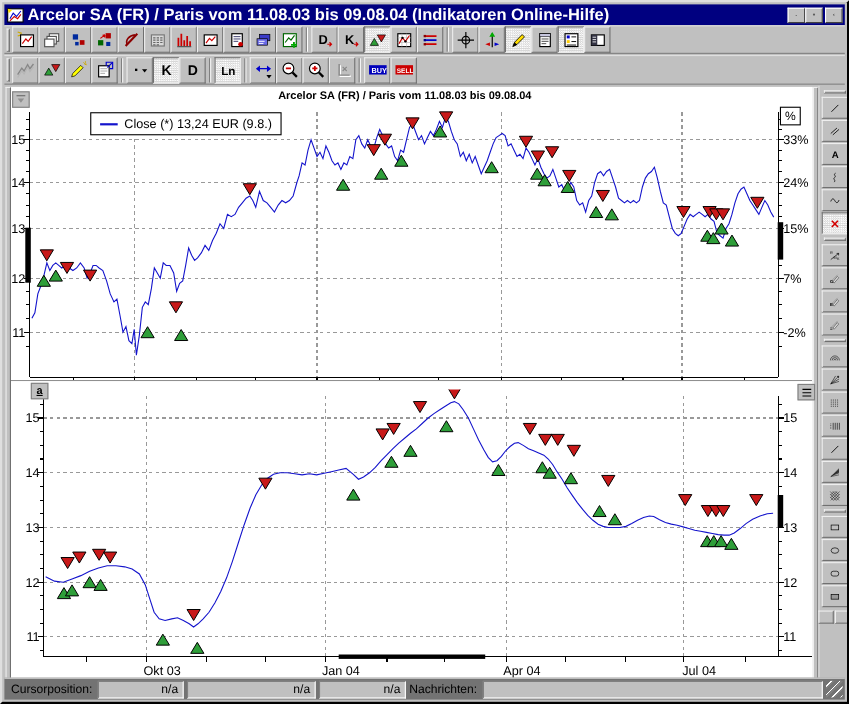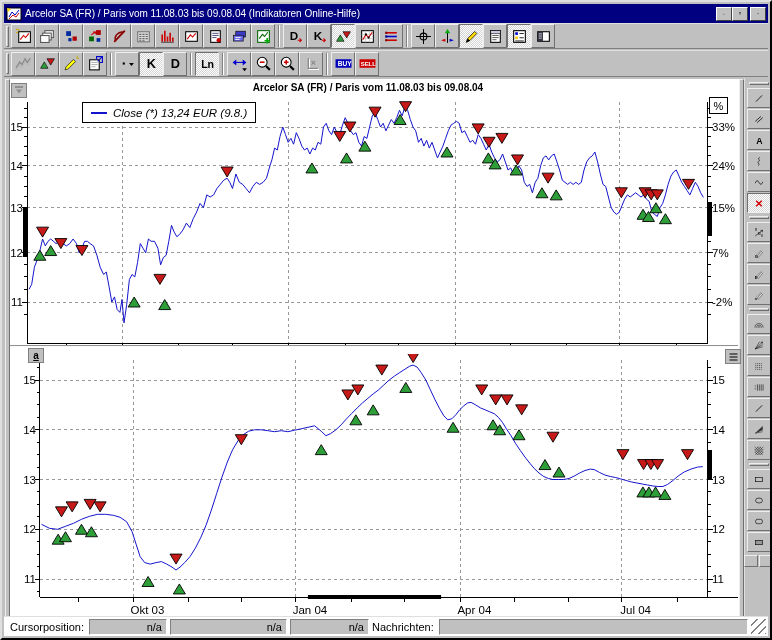--- a/index.html
+++ b/index.html
@@ -10,21 +10,21 @@
     border:2px solid;border-color:#dfdfdf #000 #000 #dfdfdf;
     font-family:"Liberation Sans",sans-serif;font-size:11px;color:#000;
     overflow:hidden;
   }
   
   .titlebar{
     position:absolute;left:2px;top:2px;right:2px;height:19px;
     background:#000080;color:#fff;display:flex;align-items:center;
     padding:0 2px;gap:3px;
   }
-  .titlebar .tb-title{font-weight:normal;font-size:10px;white-space:nowrap;overflow:hidden;flex:1;}
+  .titlebar .tb-title{font-weight:bold;font-size:15px;white-space:nowrap;overflow:hidden;flex:1;}
   .tb-btn{
     width:16px;height:14px;background:#c0c0c0;
     border:1px solid;border-color:#fff #404040 #404040 #fff;
     display:flex;align-items:center;justify-content:center;flex:0 0 auto;
   }
   .tb-btn.close{margin-left:2px;}
   .app-icon{width:16px;height:14px;flex:0 0 auto;}
   
   .toolbar{
     position:absolute;left:2px;right:2px;height:26px;
@@ -69,37 +69,37 @@
   
   .pane-title{
     position:absolute;left:40px;right:80px;top:4px;text-align:center;
     font-weight:bold;font-size:10px;
   }
   .legend{
     position:absolute;height:21px;background:#fff;border:1px solid #000;
     display:flex;align-items:center;gap:6px;padding:0 8px;white-space:nowrap;font-size:11.5px;
   }
   .legend .dash{width:16px;height:0;border-top:2px solid #1414cc;}
-  .legend.top{left:78px;top:24px;font-style:italic;}
+  .legend.top{left:78px;top:24px;}
   .legend.bottom{left:43px;top:272px;}
   .mini-btn{
     position:absolute;width:16px;height:15px;background:#c0c0c0;
     border:1px solid #808080;display:flex;align-items:center;justify-content:center;
     font-size:10px;font-weight:bold;padding:0;
   }
   .mini-btn.collapse{left:7px;top:5px;}
   .mini-btn.ann{left:24px;top:270px;}
   .mini-btn.lst{left:721px;top:271px;}
   .pct-btn{
     position:absolute;left:705px;top:19px;width:19px;height:17px;background:#fff;
     border:1px solid #000;font-size:11px;display:flex;align-items:center;justify-content:center;padding:0;
   }
   
   .statusbar{
-    position:absolute;left:2px;right:2px;bottom:2px;height:20px;background:#ffffff;
+    position:absolute;left:2px;right:2px;bottom:2px;height:20px;background:#737373;
     border-top:1px solid #dfdfdf;display:flex;align-items:center;padding:2px 2px 2px 6px;gap:3px;
   }
   .status-label{white-space:nowrap;padding-right:2px;}
   .status-panel{
     height:16px;border:1px solid;border-color:#808080 #fff #fff #808080;
     display:flex;align-items:center;justify-content:flex-end;padding:0 4px;background:#c0c0c0;
   }
   .sp1{width:78px;} .sp2{width:117px;} .sp3{width:79px;}
   .sp4{flex:1;}
   .resize-grip{

